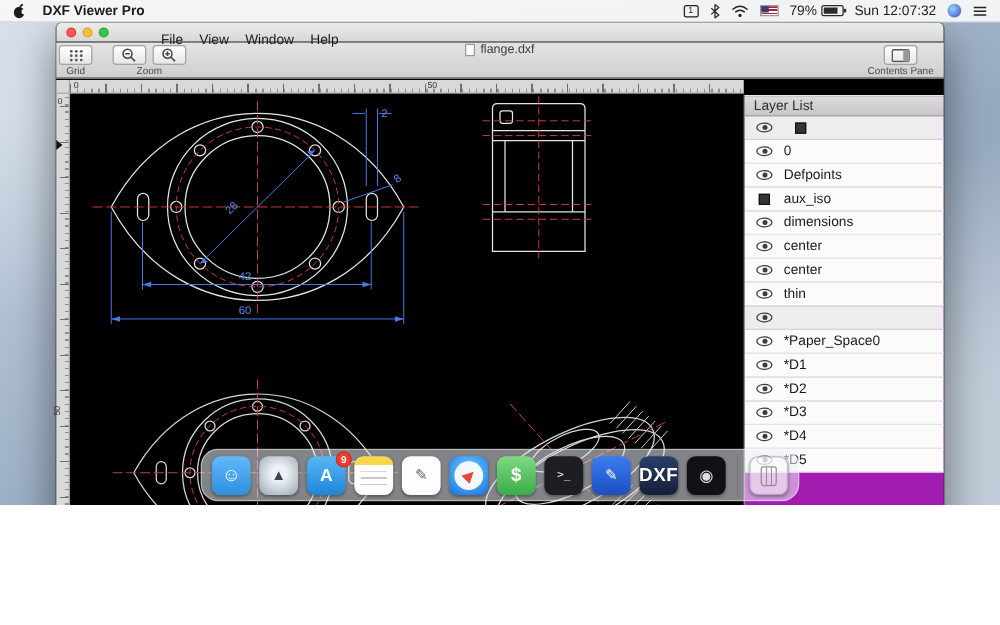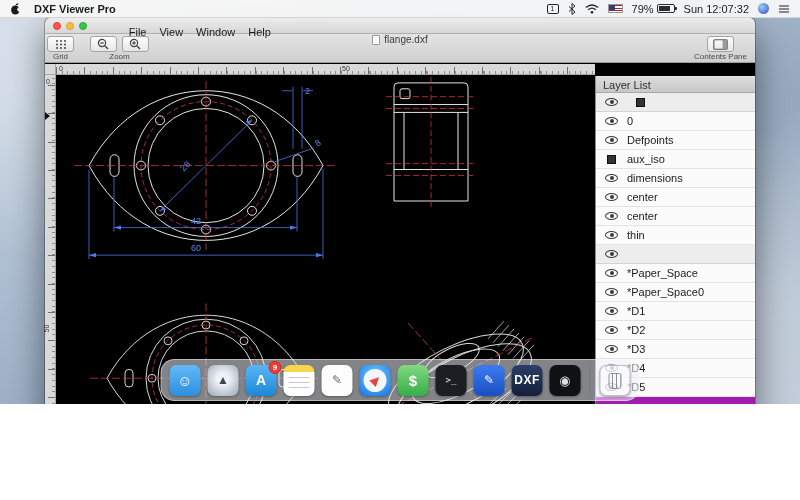--- a/index.html
+++ b/index.html
@@ -134,21 +134,21 @@
   .ic-notes::after{ content:""; position:absolute; left:5px; right:5px; top:12px; height:14px;
     background:repeating-linear-gradient(#c9c9c9 0 1px, transparent 1px 5px); }
   .ic-textedit{ background:#fdfdfd; color:#666; font-size:12px; }
   .ic-safari{ background:radial-gradient(circle at 50% 38%, #7fd4ff, #1f7fe8 85%); }
   .ic-safari::before{ content:""; position:absolute; inset:4px; border-radius:50%;
     background:#f3f8fc; }
   .ic-safari .needle{ position:relative; transform:rotate(-45deg); color:#e8453c; font-size:12px; line-height:1; }
   .ic-money{ background:linear-gradient(#80d981,#38ad49); font-weight:bold; }
   .ic-terminal{ background:#1c1e23; color:#e9e9e9; font-family:"DejaVu Sans Mono", monospace; font-size:9px; }
   .ic-draw{ background:linear-gradient(#3b7cf1,#1c4ec0); font-size:12px; }
-  .ic-dxf{ background:linear-gradient(#2b3e68,#141f3a); font-weight:bold; font-size:12px; letter-spacing:.5px; }
+  .ic-dxf{ background:linear-gradient(#2b3e68,#141f3a); font-weight:bold; font-size:15px; letter-spacing:.5px; }
   .ic-shot{ background:#0f1115; color:#dedede; font-size:13px; }
   .ic-trash{ background:rgba(255,255,255,.5); border:1px solid rgba(140,140,155,.55); }
   .ic-trash::after{ content:""; position:absolute; left:8px; right:8px; top:7px; bottom:6px;
     border:1px solid #8b909b; border-radius:2px 2px 3px 3px;
     background:repeating-linear-gradient(90deg, transparent 0 3px, #8b909b 3px 4px); }
   .badge{ position:absolute; top:-4px; right:-5px; min-width:13px; height:13px; padding:0 3px;
     border-radius:7px; background:#f03b30; border:1px solid #d02a22; color:#fff; font-size:8px;
     font-weight:bold; display:flex; align-items:center; justify-content:center; }
   .ddiv{ width:1px; height:34px; background:rgba(90,95,110,.35); margin:0 2px; }
 </style>
@@ -436,24 +436,20 @@
         <div class="prow">
             <span class="eye"></span>
             <span>thin</span>
           </div>
 
         <div class="pctrl">
           <span class="eye"></span>
         </div>
         <div class="prow">
             <span class="eye"></span>
-            <span>*Paper_Space</span>
-          </div>
-        <div class="prow">
-            <span class="eye"></span>
             <span>*Paper_Space0</span>
           </div>
         <div class="prow">
             <span class="eye"></span>
             <span>*D1</span>
           </div>
         <div class="prow">
             <span class="eye"></span>
             <span>*D2</span>
           </div>

